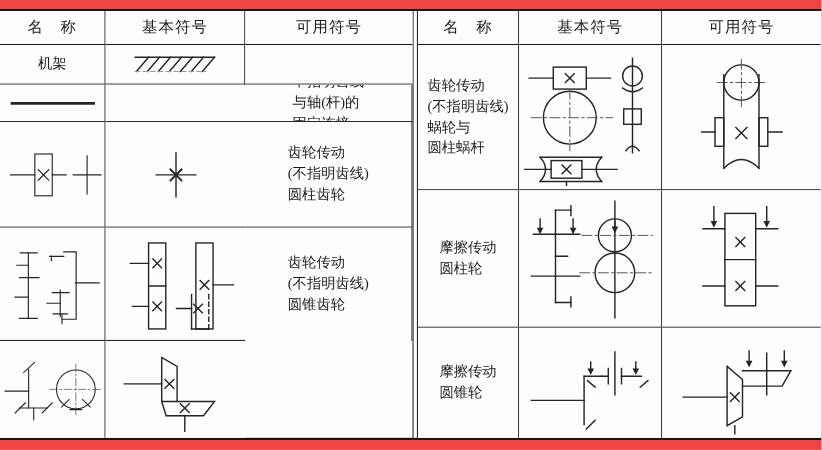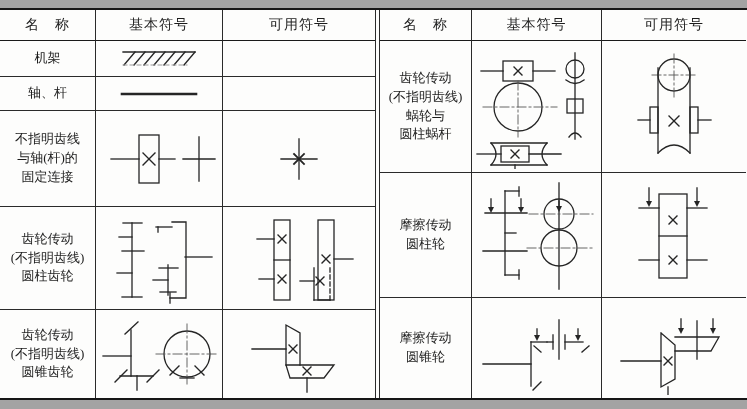--- a/index.html
+++ b/index.html
@@ -1,33 +1,33 @@
 <!DOCTYPE html>
 <html><head>
 <meta charset="utf-8">
 <style>
   html,body{margin:0;padding:0;background:#ffffff;}
-  .page{position:relative;width:747px;height:409px;background:#a3a3a3;overflow:hidden;
+  .page{position:relative;width:747px;height:409px;background:#ef4444;overflow:hidden;
         font-family:"Liberation Serif","DejaVu Serif",serif;color:#1c1c1c;}
   .tbl{position:absolute;left:0;top:8px;width:747px;height:392px;
        border-top:2px solid #161616;border-bottom:2px solid #161616;
        display:flex;box-sizing:border-box;background:#fdfdfc;}
   .half{box-sizing:border-box;display:grid;}
   .half-left{width:376px;border-right:1px solid #2a2a2a;
              grid-template-columns:96px 127px 152px;
              grid-template-rows:31px 36px 34px 96px 103px 88px;}
   .half-right{width:367px;border-left:1px solid #2a2a2a;margin-left:3px;
               grid-template-columns:92px 130px 144px;
               grid-template-rows:31px 132px 125px 100px;}
   .cell{box-sizing:border-box;display:flex;align-items:center;justify-content:center;
         overflow:hidden;background:#fdfdfc;}
   .c1,.c2{border-right:1px solid #2a2a2a;}
   .rb{border-bottom:1px solid #2a2a2a;}
   .hd{border-bottom:1.6px solid #1a1a1a;font-size:14px;letter-spacing:1px;}
-  .name{font-size:13px;line-height:1.45;text-align:center;white-space:pre-line;padding:2px 3px;}
+  .name{font-size:13px;line-height:1.45;white-space:pre-line;padding:2px 3px;}
   svg.sym line,svg.sym path,svg.sym rect,svg.sym circle,svg.sym polyline{
         stroke:#252525;stroke-width:1.3;fill:none;stroke-linecap:square;}
   svg.sym .thick{stroke-width:2.6;}
   svg.sym .dd{stroke:#555;stroke-width:0.9;stroke-dasharray:9 3 2 3;}
   svg.sym .dash{stroke-dasharray:4 3;}
   svg.sym .lt{stroke:#9a9a9a;stroke-width:1;}
   svg.sym .ah{fill:#252525;stroke:none;}
 </style>
 </head>
 <body>
@@ -49,21 +49,20 @@
           <line x1="42" y1="6" x2="31" y2="19"></line>
             <line x1="52" y1="6" x2="41" y2="19"></line>
           <line x1="62" y1="6" x2="51" y2="19"></line>
             <line x1="72" y1="6" x2="61" y2="19"></line>
           <line x1="82" y1="6" x2="71" y2="19"></line>
           <line class="lt dash" x1="10" y1="19" x2="74" y2="19"></line>
         </svg>
       </div>
       <div class="cell rb"></div>
 
-      <div class="cell c1 rb name">轴、杆</div>
       <div class="cell c2 rb">
         <svg class="sym" width="92" height="10" viewBox="0 0 92 10">
           <line class="thick" x1="9" y1="5" x2="83" y2="5"></line>
         </svg>
       </div>
       <div class="cell rb"></div>
 
       <div class="cell c1 rb name">不指明齿线
 与轴(杆)的
 固定连接</div>

